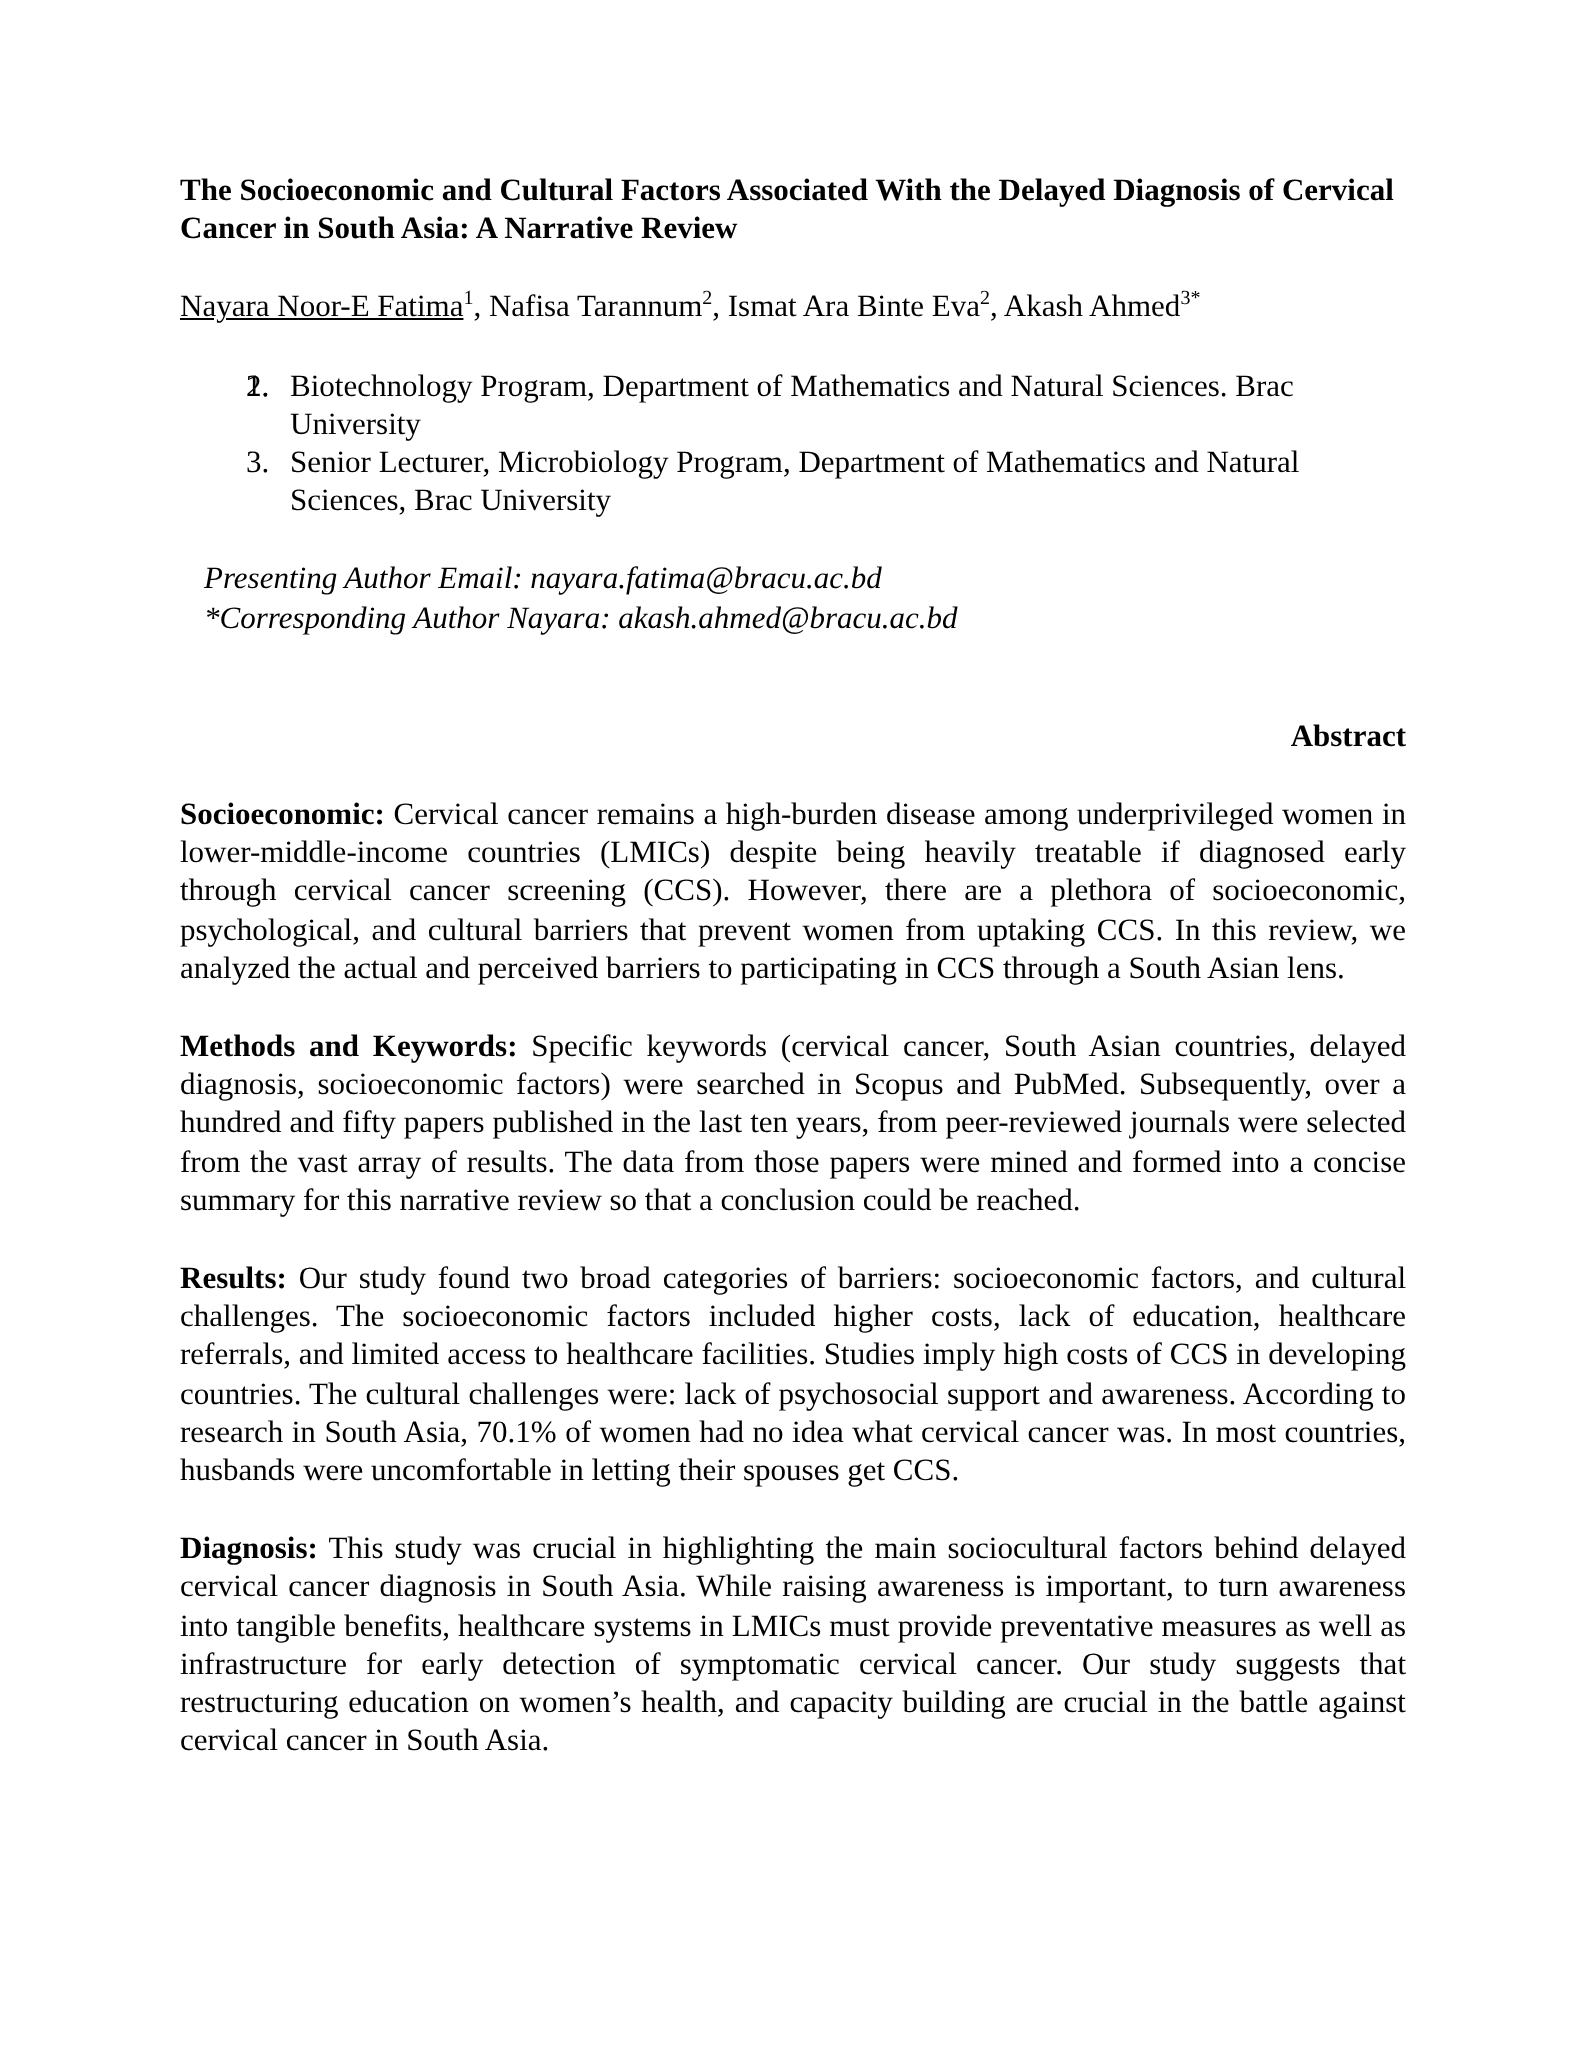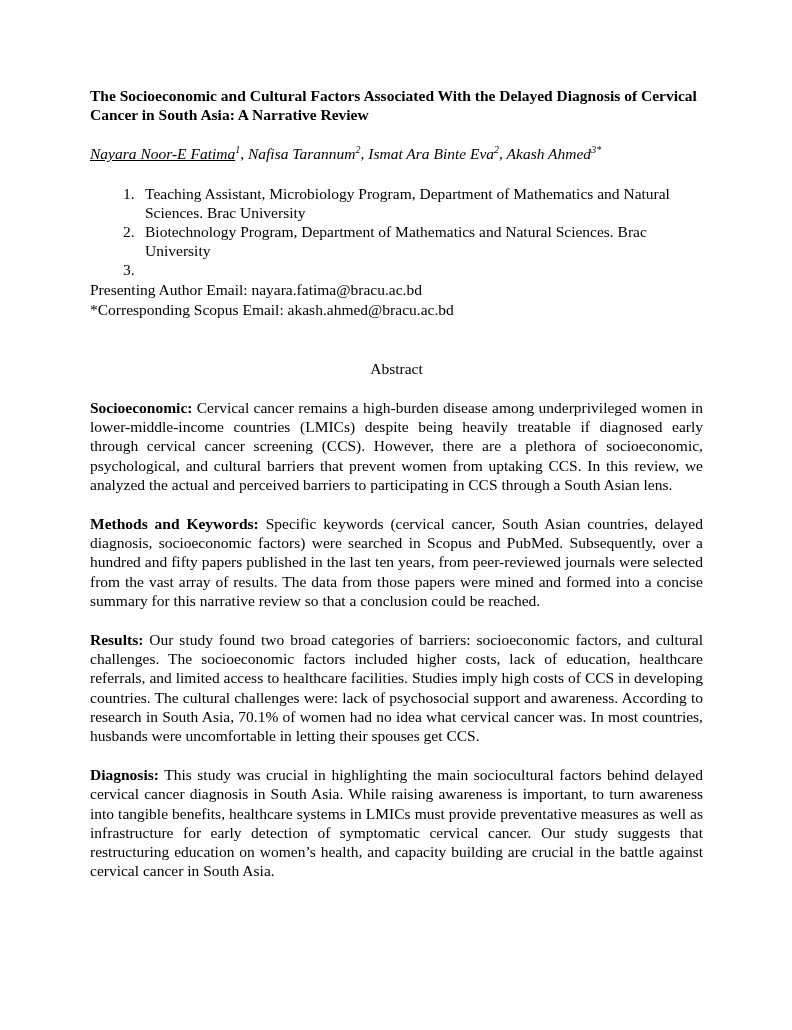--- a/index.html
+++ b/index.html
@@ -22,21 +22,20 @@
     height: 1030px;
     padding: 86px 89px 0 90px;
     background: #ffffff;
   }
   .title {
     font-weight: bold;
     margin: 0 0 20px 0;
   }
   .authors-line {
     margin: 0 0 20px 0;
-    font-style: italic;
   }
   .underline {
     text-decoration: underline;
   }
   sup {
     font-size: 10px;
     line-height: 0;
     vertical-align: super;
   }
   ol.affiliations {
@@ -47,28 +46,29 @@
   ol.affiliations li {
     position: relative;
     padding-left: 55px;
   }
   ol.affiliations .li-num {
     position: absolute;
     left: 33px;
     top: 0;
   }
   .contact-block {
-    margin: 0 0 40px 0;
+    margin: 0 0 40px 12px;
+    font-style: italic;
   }
   .contact-block p {
     margin: 0;
   }
   .abstract-heading {
-    text-align: center;
-    font-weight: normal;
+    text-align: right;
+    font-weight: bold;
     margin: 0 0 20px 0;
   }
   p.section {
     text-align: justify;
     margin: 0 0 20px 0;
   }
   p.section.no-justify {
     text-align: left;
   }
   p.section:last-child {
@@ -88,34 +88,34 @@
   <p class="authors-line">
     <span><span class="underline">Nayara Noor-E Fatima</span><sup>1</sup><span>,</span></span>
     <span><span>Nafisa Tarannum</span><sup>2</sup><span>,</span></span>
     <span><span>Ismat Ara Binte Eva</span><sup>2</sup><span>,</span></span>
     <span><span>Akash Ahmed</span><sup>3*</sup><span></span></span>
   </p>
 
   <ol class="affiliations">
     <li>
       <span class="li-num">1.</span>
-      <span class="li-text">Teaching Assistant, Microbiology Program, Department of Mathematics and Natural Sciences. Brac University</span>
     </li>
     <li>
       <span class="li-num">2.</span>
       <span class="li-text">Biotechnology Program, Department of Mathematics and Natural Sciences. Brac University</span>
     </li>
     <li>
       <span class="li-num">3.</span>
+      <span class="li-text">Senior Lecturer, Microbiology Program, Department of Mathematics and Natural Sciences, Brac University</span>
     </li>
   </ol>
 
   <div class="contact-block">
     <p>Presenting Author Email: nayara.fatima@bracu.ac.bd</p>
-    <p>*Corresponding Scopus Email: akash.ahmed@bracu.ac.bd</p>
+    <p>*Corresponding Author Nayara: akash.ahmed@bracu.ac.bd</p>
   </div>
 
   <p class="abstract-heading">Abstract</p>
 
   <p class="section">
     <span class="section-label">Socioeconomic:</span>
     <span>Cervical cancer remains a high-burden disease among underprivileged women in lower-middle-income countries (LMICs) despite being heavily treatable if diagnosed early through cervical cancer screening (CCS). However, there are a plethora of socioeconomic, psychological, and cultural barriers that prevent women from uptaking CCS. In this review, we analyzed the actual and perceived barriers to participating in CCS through a South Asian lens.</span>
   </p>
 
   <p class="section">

